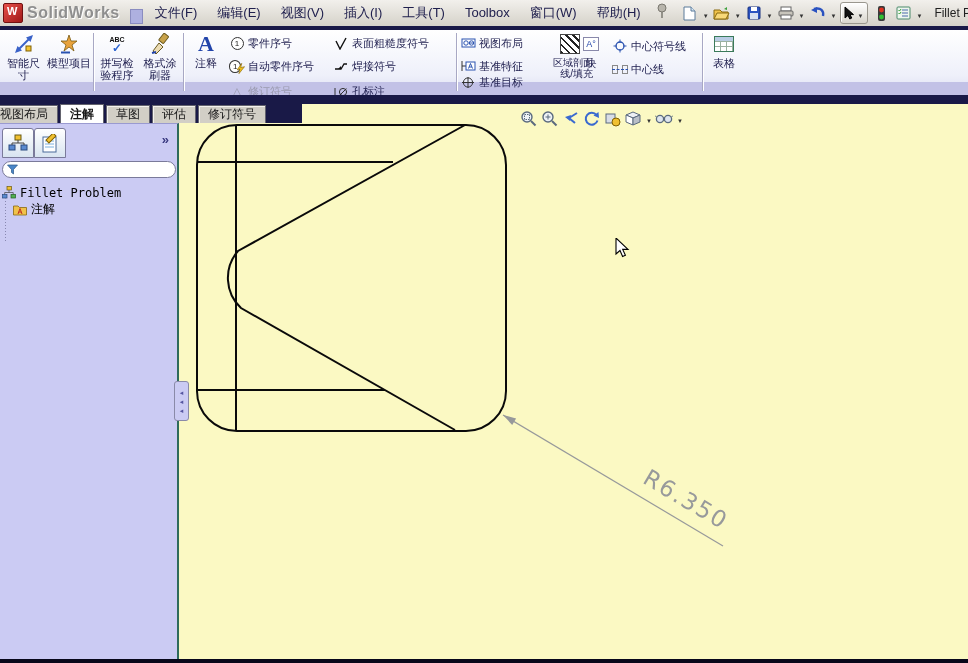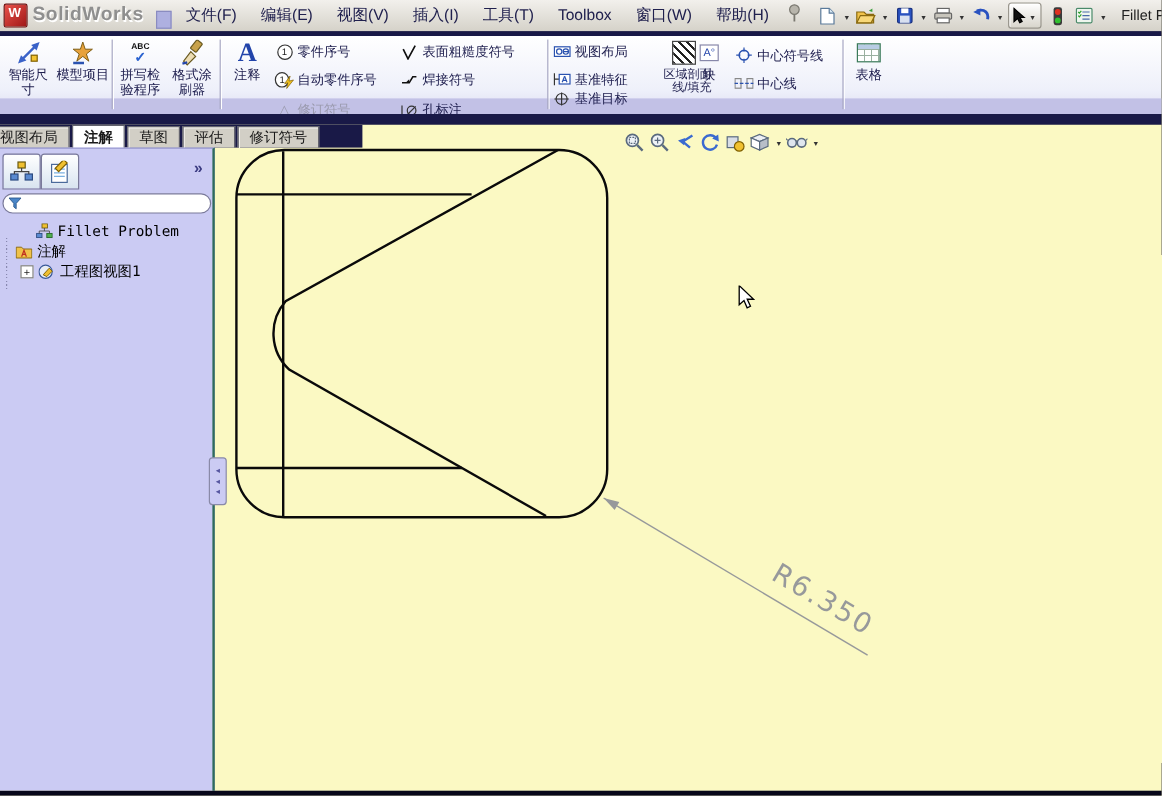--- a/index.html
+++ b/index.html
@@ -479,50 +479,40 @@
       <span class="chev"></span>
 
       <div class="filter">
         <svg width="11" height="11" viewBox="0 0 11 11">
             <polygon points="0.5,1 10.5,1 6.5,5.5 6.5,10 4.5,8.5 4.5,5.5" fill="#4a86c8" stroke="#2a5688" stroke-width="0.7"></polygon>
           </svg>
       </div>
 
       <div class="tree">
         <div class="vdots" style="left:5px;top:14px;height:44px;"></div>
-        <div class="trow" style="padding-left:2px;margin-left:28px;">
+        <div class="trow" style="padding-left:2px;">
           <span class="tico">
             <svg width="14" height="13" viewBox="0 0 14 13">
                 <rect x="5" y="0.5" width="4.5" height="3.5" fill="#f0c030" stroke="#6a5a10" stroke-width="0.7"></rect>
                 <rect x="0.5" y="8.5" width="4.5" height="3.5" fill="#5a8ad0" stroke="#2a4a80" stroke-width="0.7"></rect>
                 <rect x="9" y="8.5" width="4.5" height="3.5" fill="#50b050" stroke="#206020" stroke-width="0.7"></rect>
                 <path d="M7 4 V6.5 M2.7 8.5 V6.5 H11.2 V8.5" fill="none" stroke="#444" stroke-width="0.7"></path>
               </svg>
           </span>
           <span class="tlabel">Fillet Problem</span>
         </div>
         <div class="trow" style="padding-left:13px;">
           <span class="tico">
             <svg width="14" height="13" viewBox="0 0 14 13">
                 <path d="M0.5 3 H5 L6.5 4.5 H13.5 V12 H0.5 Z" fill="#f0c24a" stroke="#8a6a10" stroke-width="0.8"></path>
                 <path d="M5 11 L7 5.5 L9 11 M5.8 9 H8.2" fill="none" stroke="#c03020" stroke-width="1"></path>
               </svg>
           </span>
           <span class="tlabel">注解</span>
         </div>
-        <div class="trow">
-          <span class="texp p" style="margin-left:17px;"></span>
-          <span class="tico">
-            <svg width="14" height="13" viewBox="0 0 14 13">
-                <circle cx="6" cy="6.5" r="5.5" fill="#e8edf4" stroke="#3a5a9a"></circle>
-                <path d="M4 9 L9 3.5 L11.5 6 L7 10.5 Z" fill="#f0c030" stroke="#806000" stroke-width="0.8"></path>
-              </svg>
-          </span>
-          <span class="tlabel">工程图视图1</span>
-        </div>
       </div>
     </div>
 
     <div class="splitter">
       <span></span>
       <span></span>
       <span></span>
     </div>
 
     <div class="cursor">

